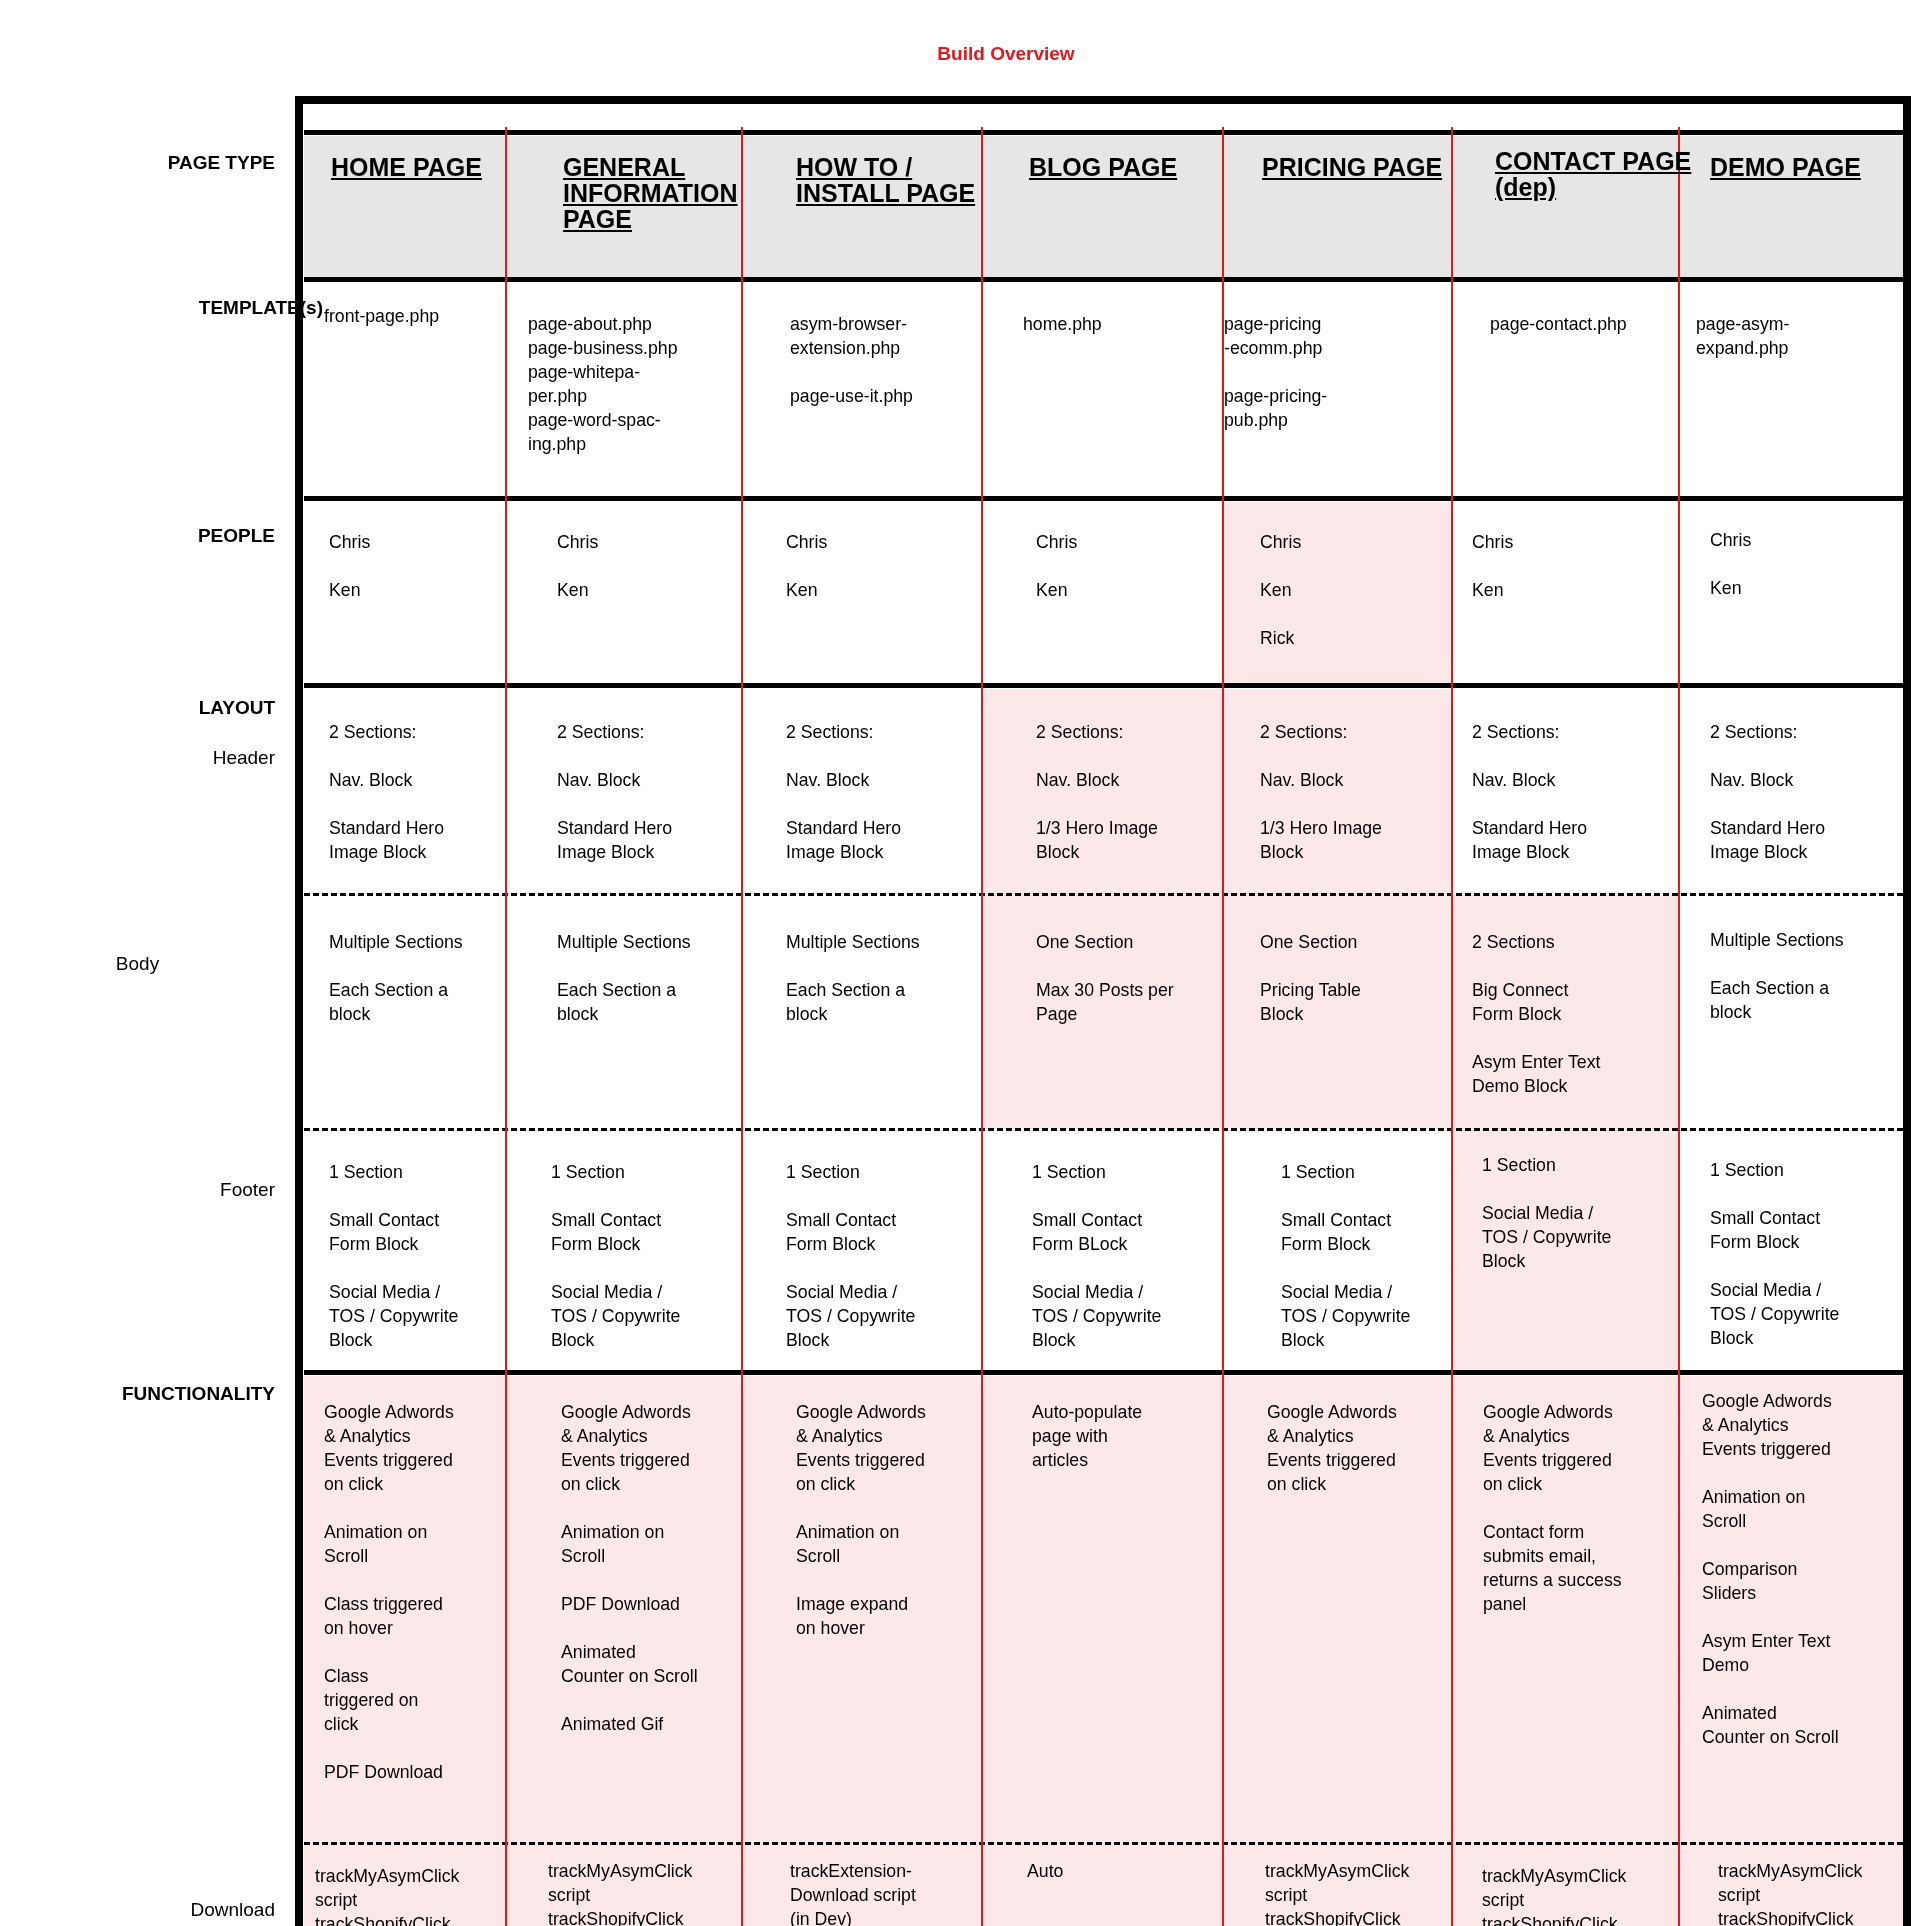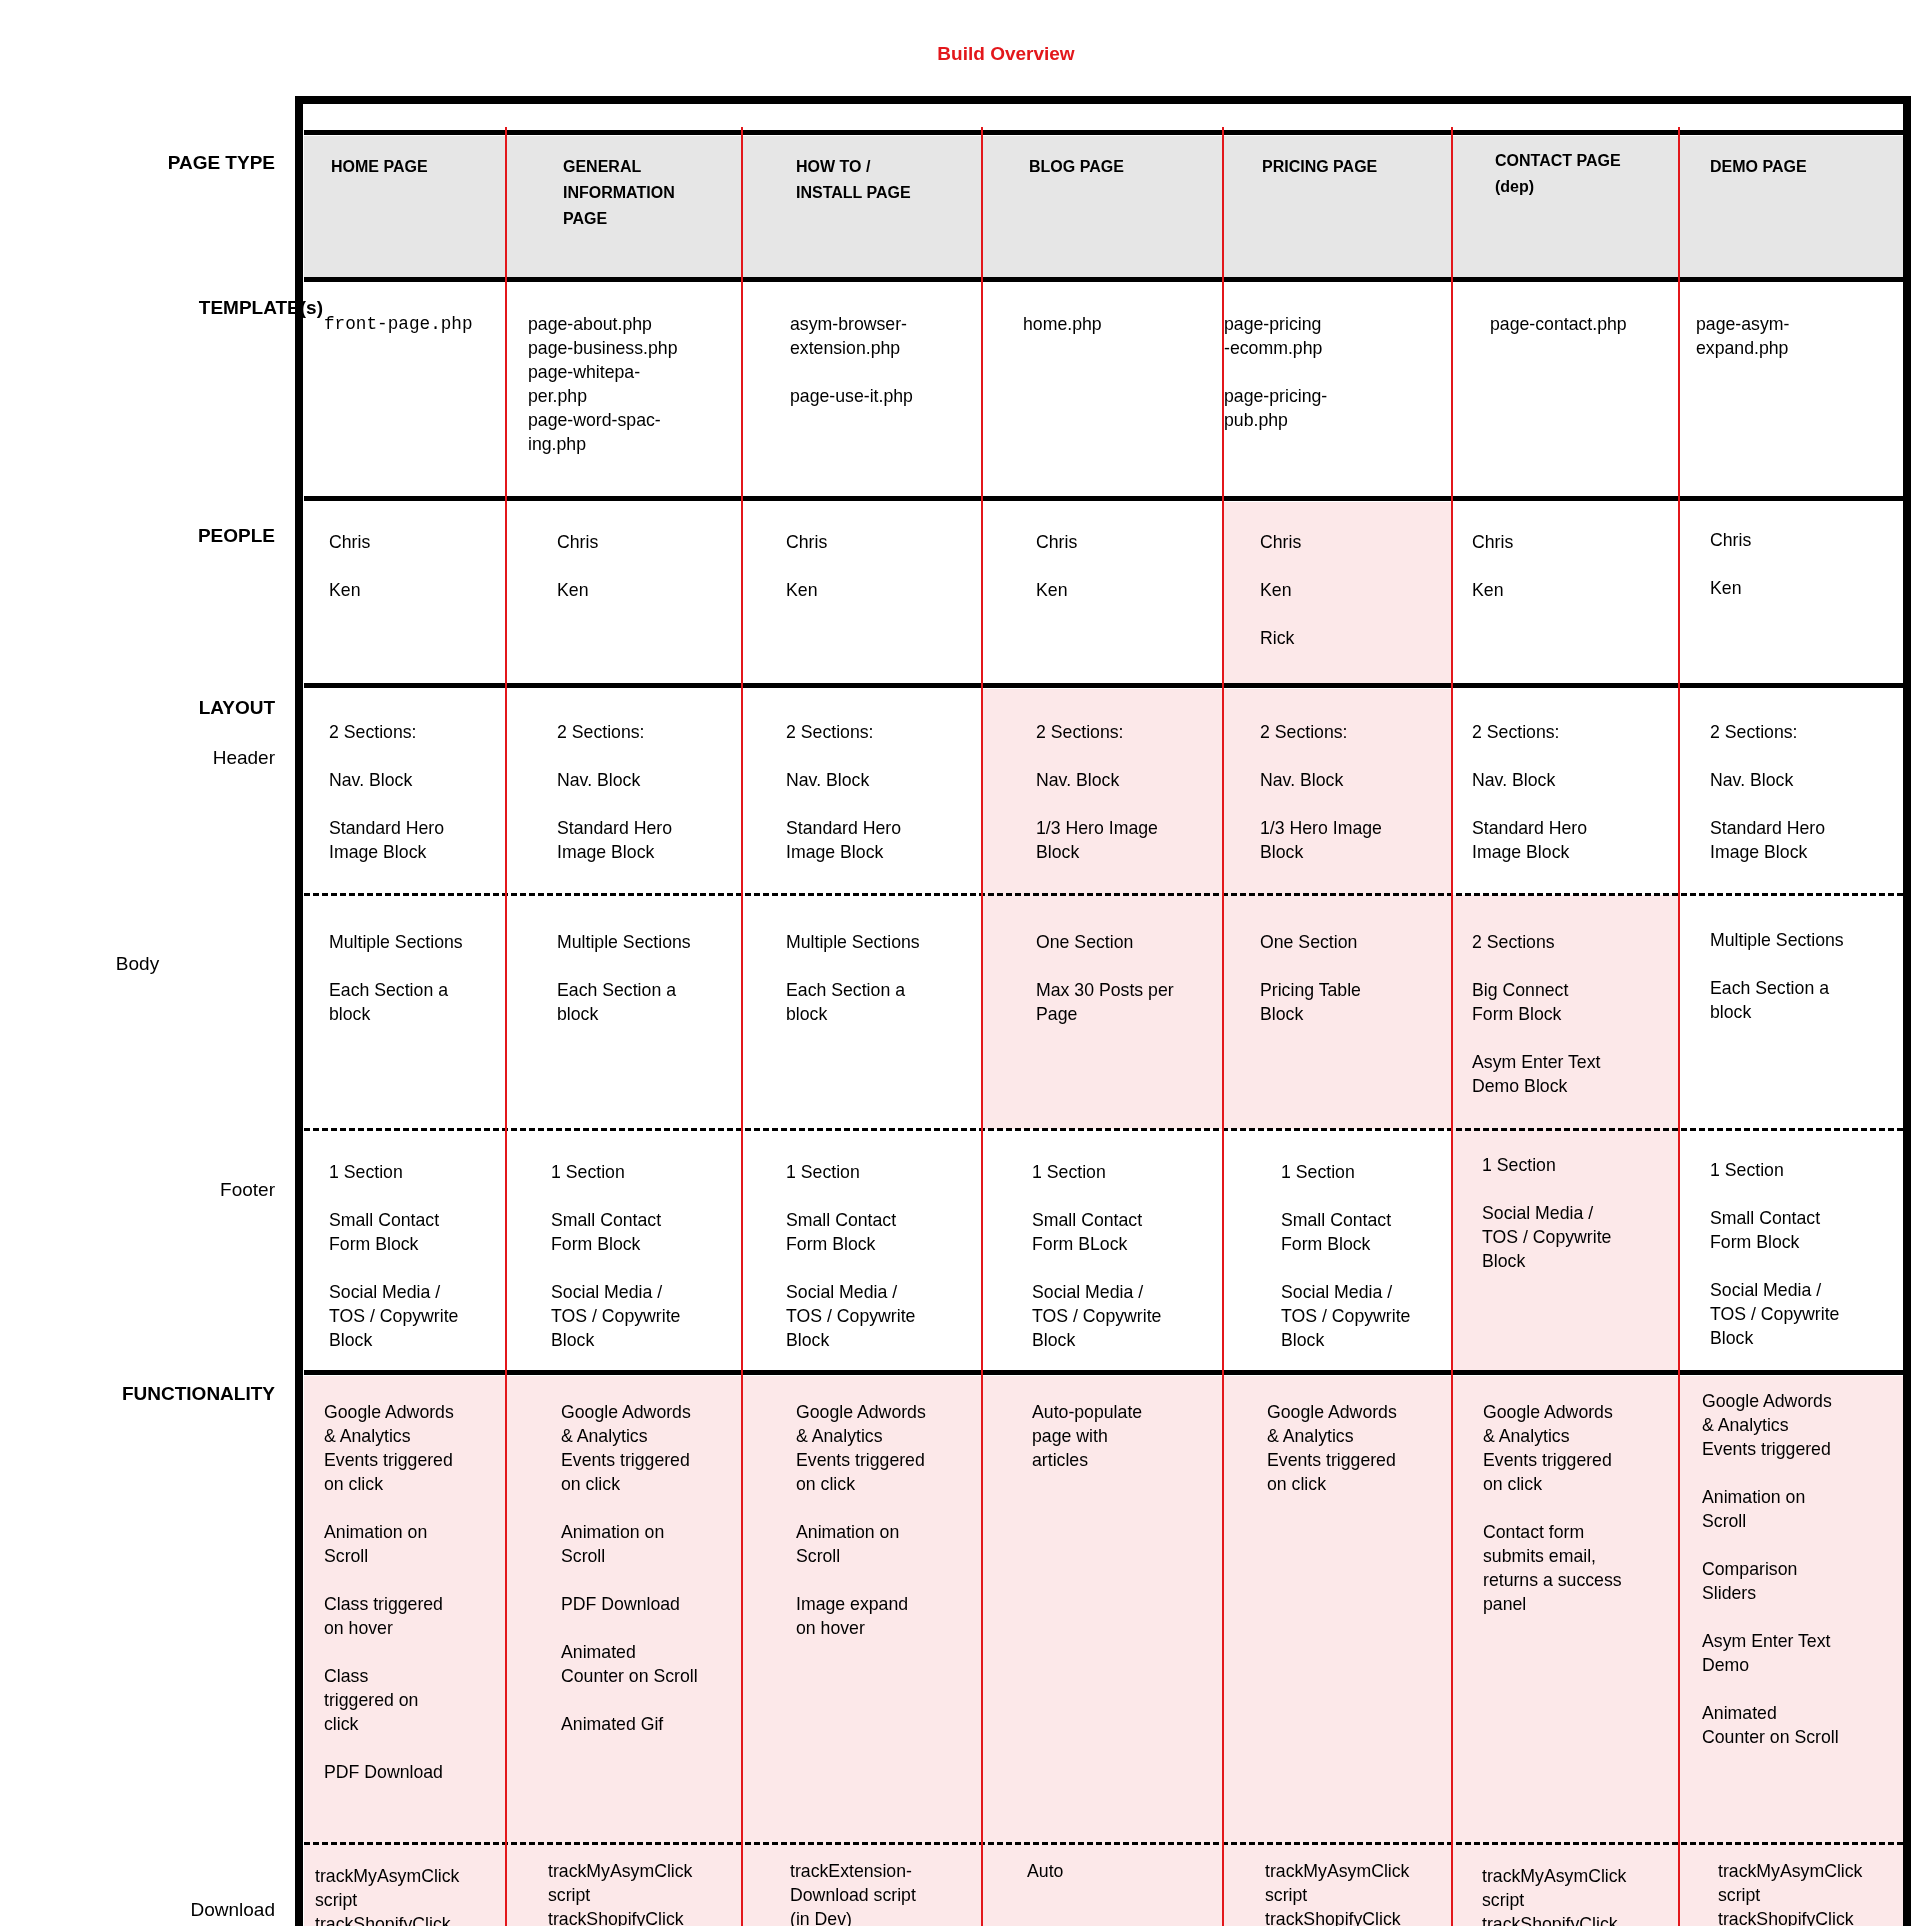--- a/index.html
+++ b/index.html
@@ -14,21 +14,21 @@
            border-top:3.1px dashed #000; }
   .band { position:absolute; }
   .gray { background:#e6e6e6; }
   .pink { background:#fce8e9; }
   .vline { position:absolute; width:2.3px; background:#e3171b; }
   .rowlabel { position:absolute; left:0; width:275px; text-align:right;
               font-size:19px; font-weight:bold; }
   .sublabel { position:absolute; left:0; width:275px; text-align:right;
               font-size:19px; }
   .cell { position:absolute; font-size:17.7px; line-height:24px; white-space:pre-line; }
-  .hdr { position:absolute; font-size:16px; font-weight:bold; line-height:26px; white-space:pre-line; }
+  .hdr { position:absolute; font-size:25px; font-weight:bold; line-height:26px; white-space:pre-line;text-decoration:underline; }
 </style>
 </head>
 <body>
 
 <div class="title">Build Overview</div>
 
 <div class="band gray" style="left:304px; top:136px; width:1599px; height:142px;"></div>
 
 <div class="band pink" style="left:1223px; top:502px; width:229px; height:182px;"></div>
 <div class="band pink" style="left:982px; top:689px; width:470px; height:206px;"></div>
@@ -59,21 +59,21 @@
 <div class="rowlabel" style="top:297px;margin-left:48px;">TEMPLATE(s)</div>
 <div class="rowlabel" style="top:525px;">PEOPLE</div>
 <div class="rowlabel" style="top:697px;">LAYOUT</div>
 <div class="sublabel" style="top:747px;">Header</div>
 <div class="sublabel" style="top:953px;text-align:center;">Body</div>
 <div class="sublabel" style="top:1179px;">Footer</div>
 <div class="rowlabel" style="top:1347px;margin-top:36px;">FUNCTIONALITY</div>
 <div class="sublabel" style="top:1899px;">Download</div>
 
 <div class="hdr" style="left:331px; top:154px;">HOME PAGE</div>
-<div class="cell" style="left:324px; top:312px;font-family:Liberation Mono, monospace;">front-page.php</div>
+<div class="cell" style="left:324px; top:304px;">front-page.php</div>
 <div class="cell" style="left:329px; top:530px;">Chris
 
 Ken</div>
 <div class="cell" style="left:329px; top:720px;">2 Sections:
 
 Nav. Block
 
 Standard Hero
 Image Block</div>
 <div class="cell" style="left:329px; top:930px;">Multiple Sections

